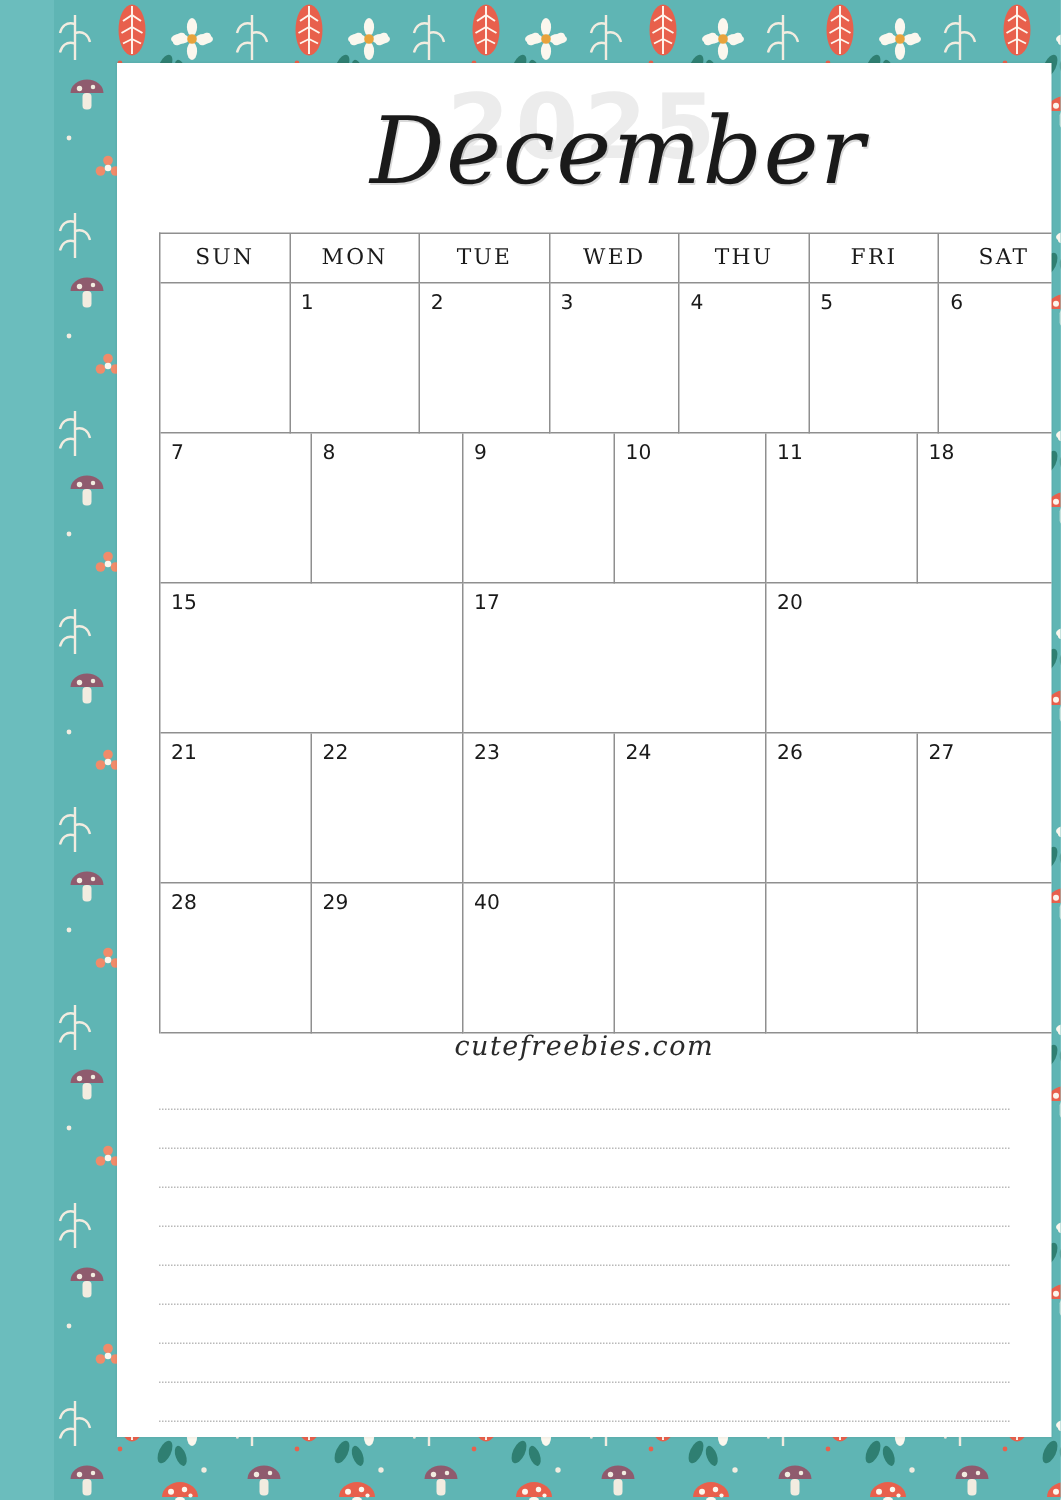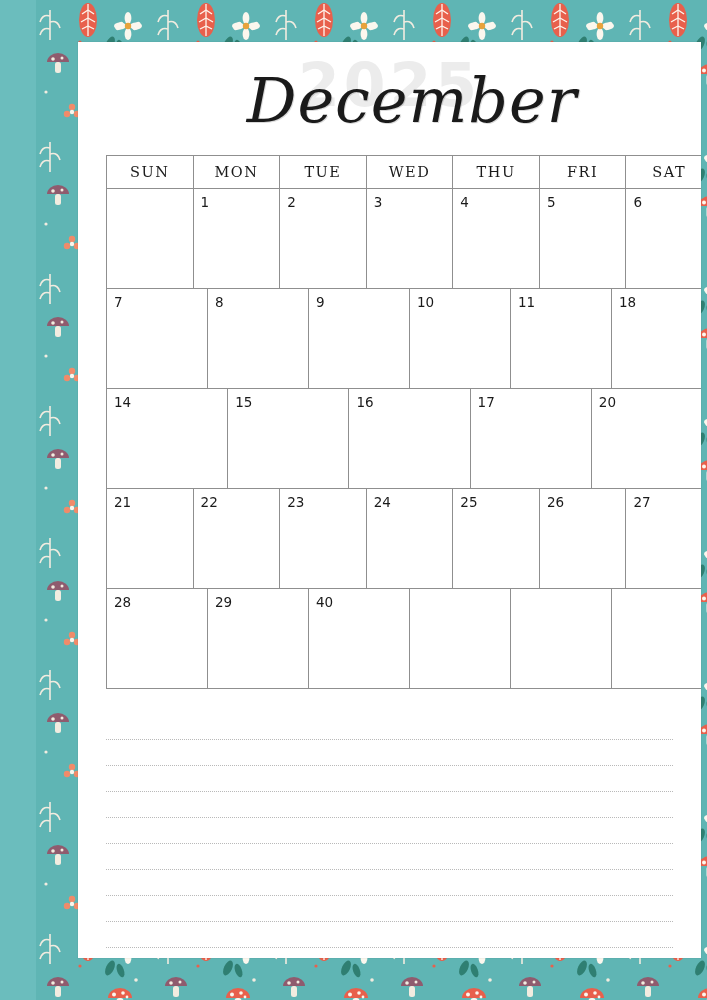--- a/index.html
+++ b/index.html
@@ -310,29 +310,23 @@
         <div class="cell">
             <span class="day-num">11</span>
           </div>
         <div class="cell">
             <span class="day-num">18</span>
           </div>
       </div>
 
       <div class="row week-row">
         <div class="cell">
-            <span class="day-num">14</span>
-          </div>
-        <div class="cell">
             <span class="day-num">15</span>
           </div>
         <div class="cell">
-            <span class="day-num">16</span>
-          </div>
-        <div class="cell">
             <span class="day-num">17</span>
           </div>
         <div class="cell">
             <span class="day-num">20</span>
           </div>
       </div>
 
       <div class="row week-row">
         <div class="cell">
             <span class="day-num">21</span>
@@ -340,23 +334,20 @@
         <div class="cell">
             <span class="day-num">22</span>
           </div>
         <div class="cell">
             <span class="day-num">23</span>
           </div>
         <div class="cell">
             <span class="day-num">24</span>
           </div>
         <div class="cell">
-            <span class="day-num">25</span>
-          </div>
-        <div class="cell">
             <span class="day-num">26</span>
           </div>
         <div class="cell">
             <span class="day-num">27</span>
           </div>
       </div>
 
       <div class="row week-row">
         <div class="cell">
             <span class="day-num">28</span>
@@ -373,20 +364,21 @@
         <div class="cell">
             <span class="day-num"></span>
           </div>
         <div class="cell">
             <span class="day-num"></span>
           </div>
       </div>
 
     </div>
 
+    <div class="watermark">cutefreebies.com</div>
 
     <div class="notes">
       <div class="note-line"></div>
       <div class="note-line"></div>
       <div class="note-line"></div>
       <div class="note-line"></div>
       <div class="note-line"></div>
       <div class="note-line"></div>
       <div class="note-line"></div>
       <div class="note-line"></div>

